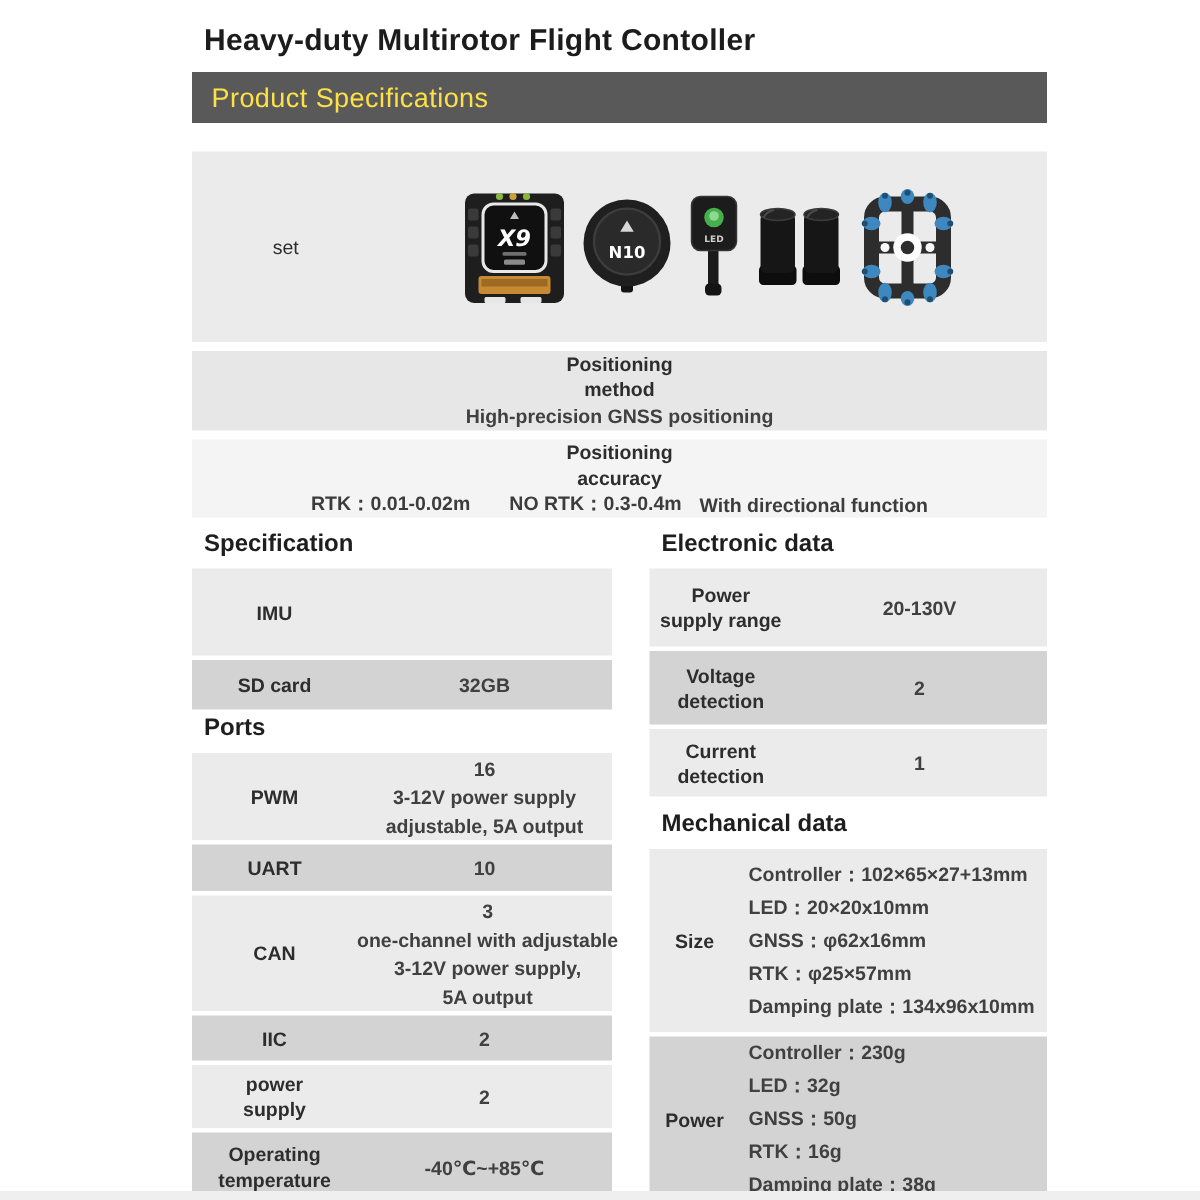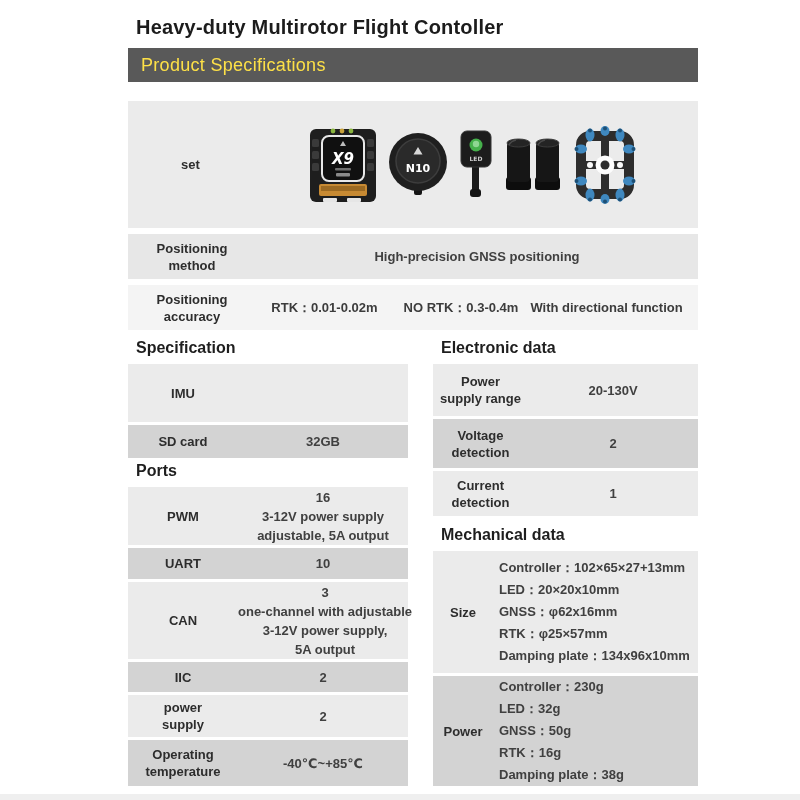--- a/index.html
+++ b/index.html
@@ -28,24 +28,24 @@
     text-align:center;font-weight:700;font-size:13px;color:#2d2d2d;
     white-space:pre-line;line-height:17px;flex-shrink:0;
   }
   .val{
     flex:1;text-align:center;font-weight:600;font-size:13px;color:#404040;
     white-space:pre;line-height:19px;
   }
   .val.left{text-align:left;}
   
   .set-row{margin-top:19px;height:127px;}
-  .set-row .lab{width:125px;font-weight:700;}
+  .set-row .lab{width:125px;font-weight:400;}
   .set-images{display:flex;align-items:center;gap:11px;margin-left:56px;}
   
-  .pos-row{margin-top:6px;min-height:45px;}
+  .pos-row{margin-top:6px;min-height:45px;flex-direction:column;}
   .pos-row .lab{width:128px;}
   .acc-val{display:flex;justify-content:center;align-items:center;flex:1;
     font-weight:700;font-size:13px;color:#3c3c3c;}
   .acc-val .g1{margin-left:26px;}
   .acc-val .g2{margin-left:12px;}
   
   .columns{display:flex;margin-top:5px;gap:25px;}
   .col-l{width:280px;}
   .col-r{width:265px;}
   h2{

